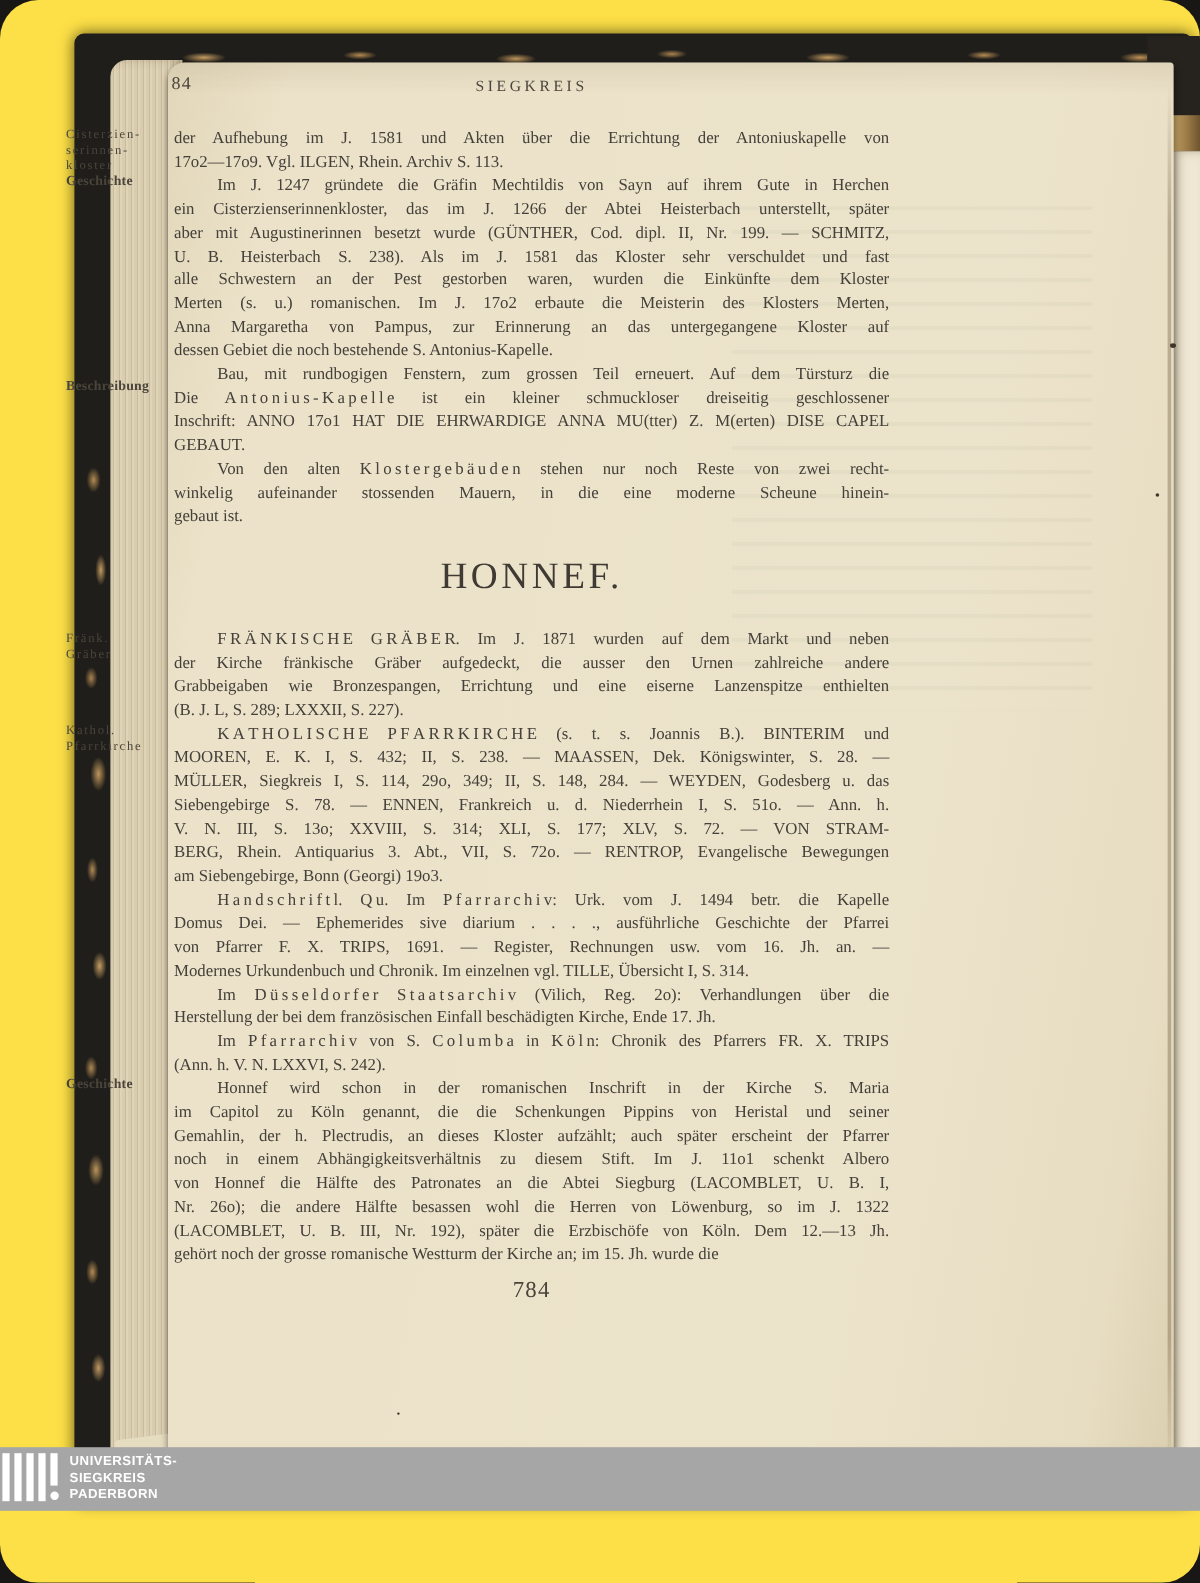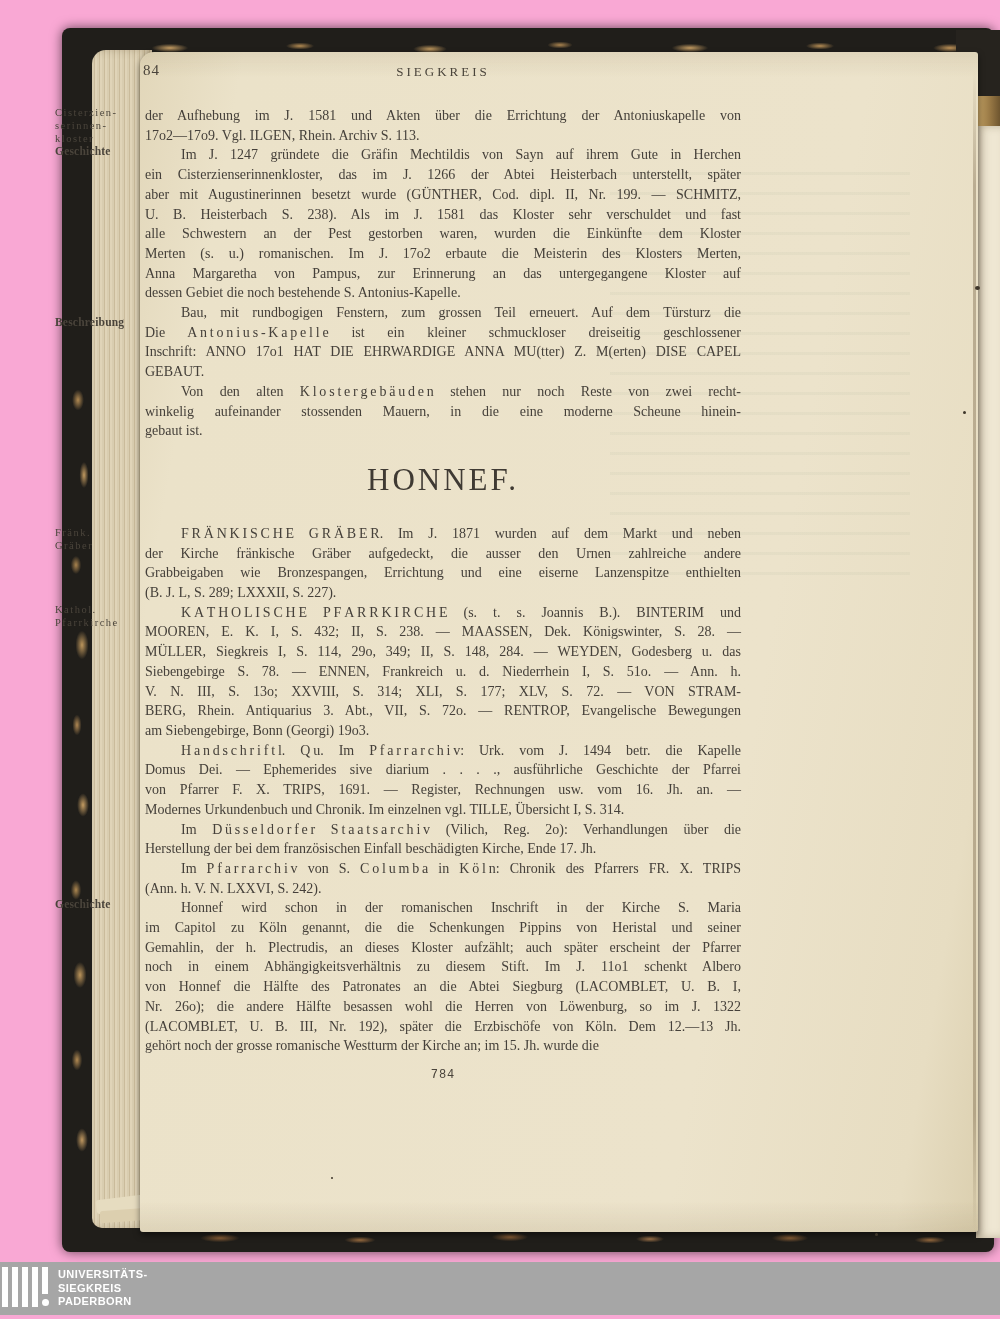--- a/index.html
+++ b/index.html
@@ -1,17 +1,17 @@
 <!DOCTYPE html>
 <html><head>
 <meta charset="utf-8">
 <style>
   html,body{margin:0;padding:0;background:#181715;}
-  #stage{position:relative;width:1000px;height:1319px;background:#f9a8d4;overflow:hidden;
-         font-family:"Liberation Serif","DejaVu Serif",serif;}
+  #stage{position:relative;width:1000px;height:1319px;background:#fde047;overflow:hidden;
+         font-family:"Liberation Serif","DejaVu Serif",serif;border-radius:32px;}
 
   
   .cover{position:absolute;left:62px;top:28px;width:932px;height:1224px;background:#201e1a;border-radius:8px;
          box-shadow:0 0 12px rgba(0,0,0,.6);}
   .marble{position:absolute;background-color:transparent;}
   .marble-left{left:64px;top:360px;width:36px;height:830px;
     background-image:
       radial-gradient(9px 16px at 14px 40px,#b28a52,transparent 65%),
       radial-gradient(7px 20px at 20px 115px,#c29a60,transparent 65%),
       radial-gradient(8px 14px at 12px 205px,#a9834e,transparent 65%),
@@ -82,24 +82,24 @@
   .mnote .bb{font-size:11.5px;font-weight:700;letter-spacing:.2px;line-height:13px;}
 
   
   .text-block{position:absolute;left:145px;top:106px;width:596px;color:#45403a;
     font-size:14px;line-height:19.7px;}
   .para .line{text-align:justify;text-align-last:justify;}
   .para .line:last-child{text-align-last:left;}
   .para.indent .line:first-child{text-indent:36px;}
   .honnef{text-align:center;font-size:31px;letter-spacing:3px;line-height:46px;
     margin:16px 0 21px 0;color:#3f3a33;}
-  .pgnum-bottom{text-align:center;margin-top:10px;font-size:12px;letter-spacing:1px;color:#4a443b;font-family:Liberation Mono, monospace;}
-
-  
-  .banner{position:absolute;left:0;top:1262px;width:1000px;height:53px;background:#a6a6a6;}
+  .pgnum-bottom{text-align:center;margin-top:10px;font-size:19px;letter-spacing:1px;color:#4a443b;}
+
+  
+  .banner{position:absolute;left:0;top:1206px;width:1000px;height:53px;background:#a6a6a6;}
   .logo-bars{position:absolute;left:2px;top:5px;width:56px;height:44px;}
   .bar{position:absolute;top:0;width:6px;height:40px;background:#ffffff;}
   .bar.b5{height:27px;}
   .bar-dot{position:absolute;left:40px;top:32px;width:7px;height:7px;border-radius:50%;background:#ffffff;}
   .banner-text{position:absolute;left:58px;top:6px;color:#ffffff;
     font-family:"Liberation Sans","DejaVu Sans",sans-serif;font-weight:700;
     font-size:11px;line-height:13.5px;letter-spacing:.4px;}
 </style>
 </head>
 <body>

